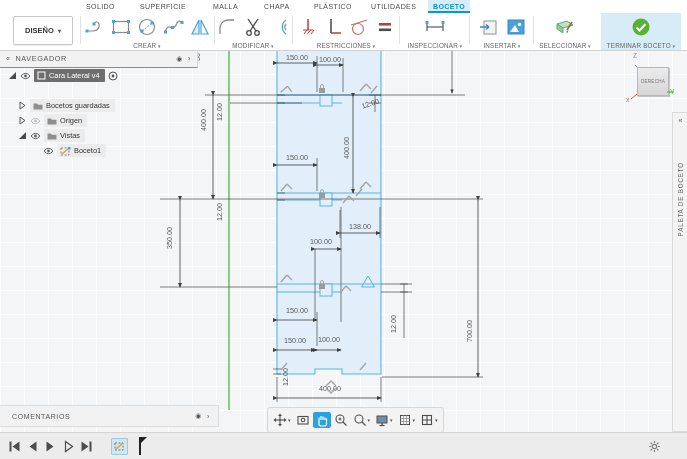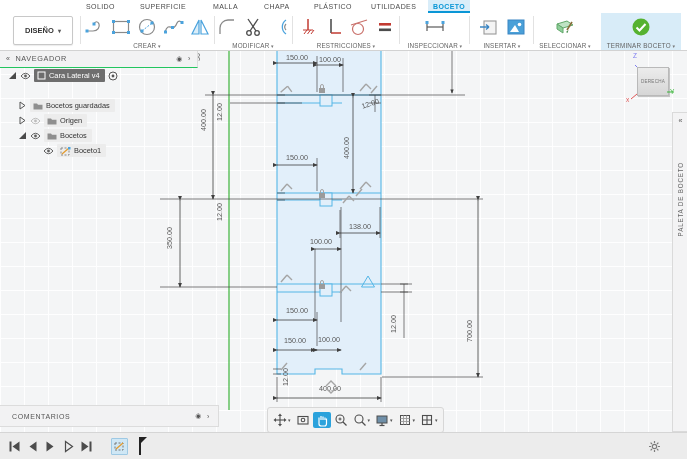--- a/index.html
+++ b/index.html
@@ -425,21 +425,21 @@
           <path d="M8,1 L8,8 L1,8 Z" fill="#4a4a4a"></path>
         </svg>
       <svg width="11" height="8">
           <path d="M1,4 Q5.5,-1.5 10,4 Q5.5,9.5 1,4 Z" fill="none" stroke="#5f5f5f"></path>
           <circle cx="5.5" cy="4" r="1.4" fill="#5f5f5f"></circle>
         </svg>
       <span class="pill">
         <svg width="10" height="8">
             <path d="M0.5,1.5 h3.5 l1,1.2 h4.5 v4.8 h-9 Z" fill="#8f8f8f"></path>
           </svg>
-        <span>Bocetos</span>
+        <span>Vistas</span>
       </span>
     </div>
 
     <div class="nav-row" style="top:94px;left:43px">
       <svg width="11" height="8">
           <path d="M1,4 Q5.5,-1.5 10,4 Q5.5,9.5 1,4 Z" fill="none" stroke="#5f5f5f"></path>
           <circle cx="5.5" cy="4" r="1.4" fill="#5f5f5f"></circle>
         </svg>
       <span class="pill">
         <svg width="11" height="10">

